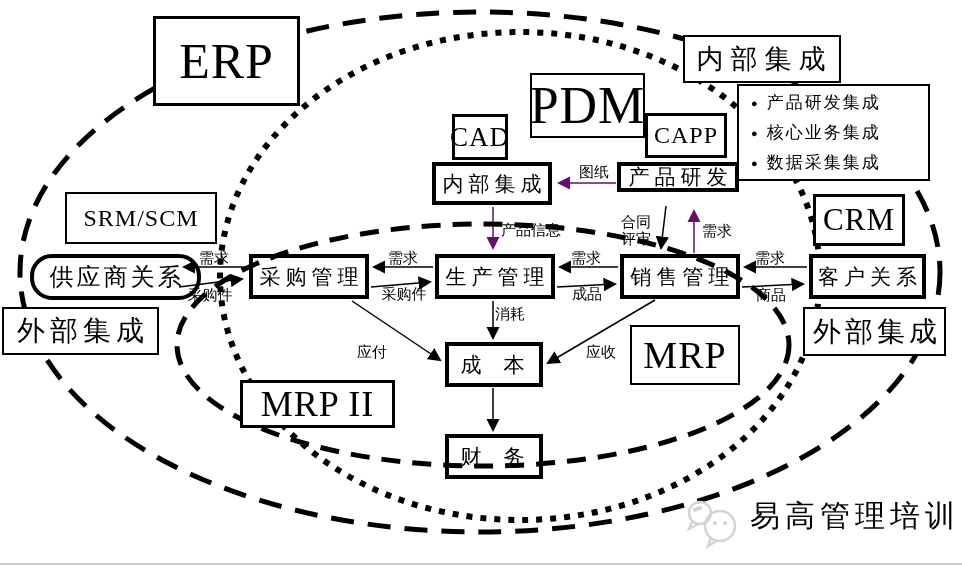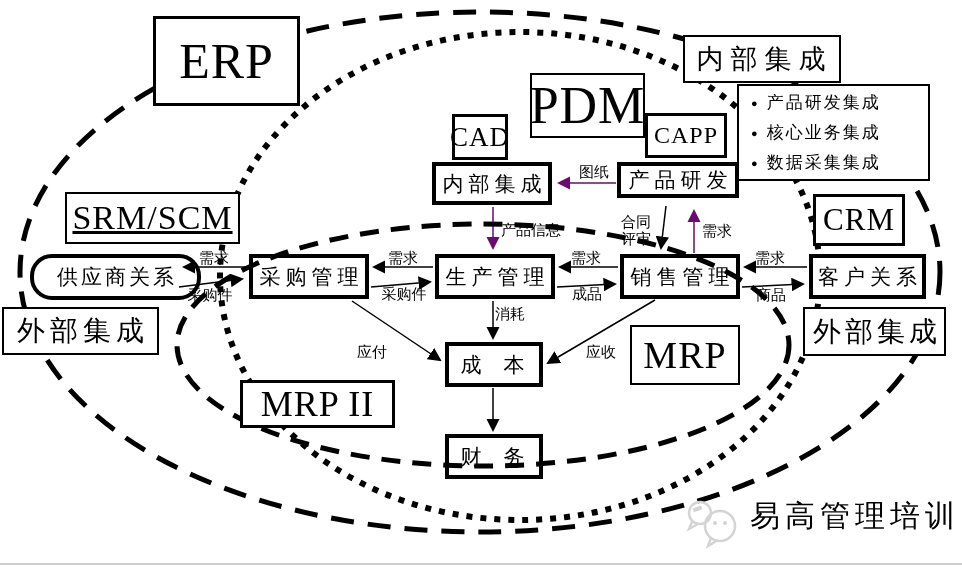--- a/index.html
+++ b/index.html
@@ -67,33 +67,33 @@
     <div class="bullet-row">
       <span class="dot">●</span>
       <span>数据采集集成</span>
       </div>
   </div>
 
   <div class="box cn" style="left:432px;top:162px;width:120px;height:43px;font-size:21px;border-width:4px;">
     <span>内部集成</span>
     </div>
 
-  <div class="box cn" style="left:617px;top:162px;width:122px;height:36px;font-size:21px;border-width:4px;">
+  <div class="box cn" style="left:617px;top:162px;width:122px;height:30px;font-size:21px;border-width:4px;">
     <span>产品研发</span>
     </div>
 
-  <div class="box en thin" style="left:65px;top:192px;width:175px;height:52px;font-size:34px;text-decoration:underline;">
+  <div class="box en thin" style="left:65px;top:192px;width:152px;height:52px;font-size:24px;">
     <span>SRM/SCM</span>
     </div>
 
   <div class="box en" style="left:813px;top:194px;width:92px;height:52px;font-size:31px;">
     <span>CRM</span>
     </div>
 
-  <div class="box cn" style="left:30px;top:254px;width:171px;height:46px;font-size:21px;border-width:4px;letter-spacing:3px;text-indent:3px;border-radius:22px;">
+  <div class="box cn" style="left:30px;top:254px;width:171px;height:46px;font-size:24px;border-width:4px;letter-spacing:3px;text-indent:3px;border-radius:22px;">
     <span>供应商关系</span>
     </div>
 
   <div class="box cn" style="left:249px;top:254px;width:120px;height:45px;font-size:21px;border-width:4px;">
     <span>采购管理</span>
     </div>
 
   <div class="box cn" style="left:435px;top:254px;width:120px;height:45px;font-size:21px;border-width:4px;">
     <span>生产管理</span>
     </div>

